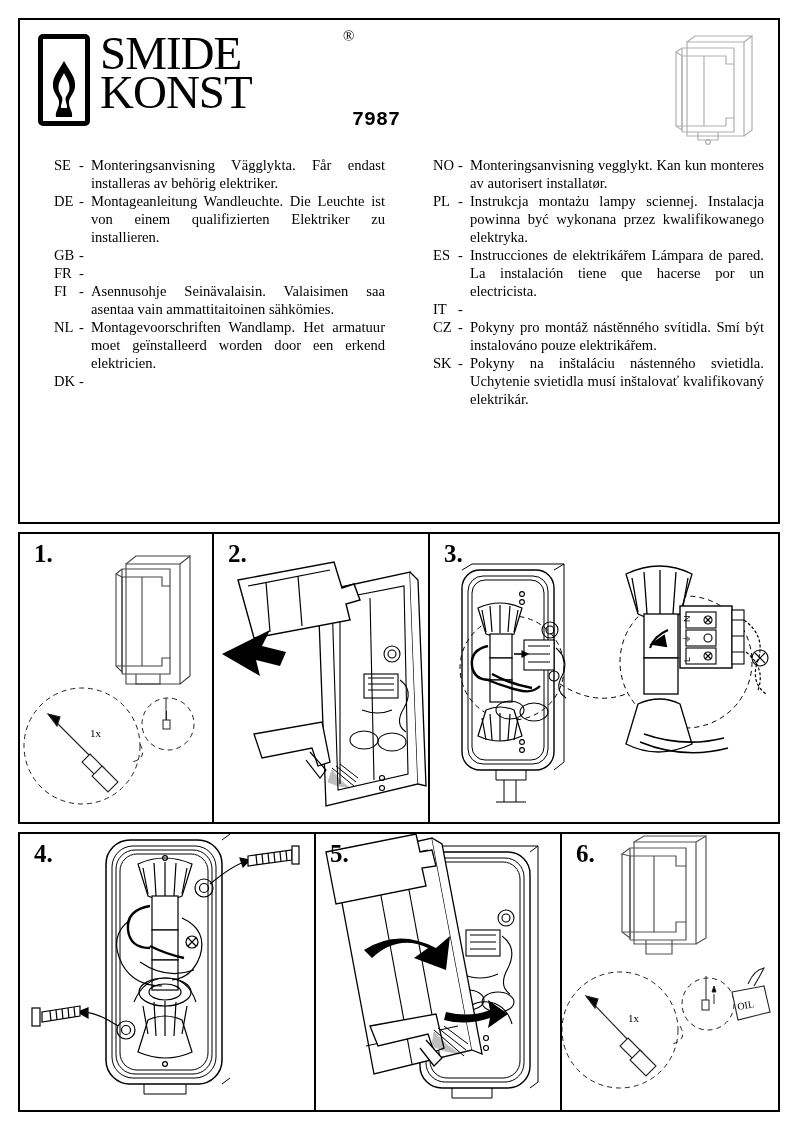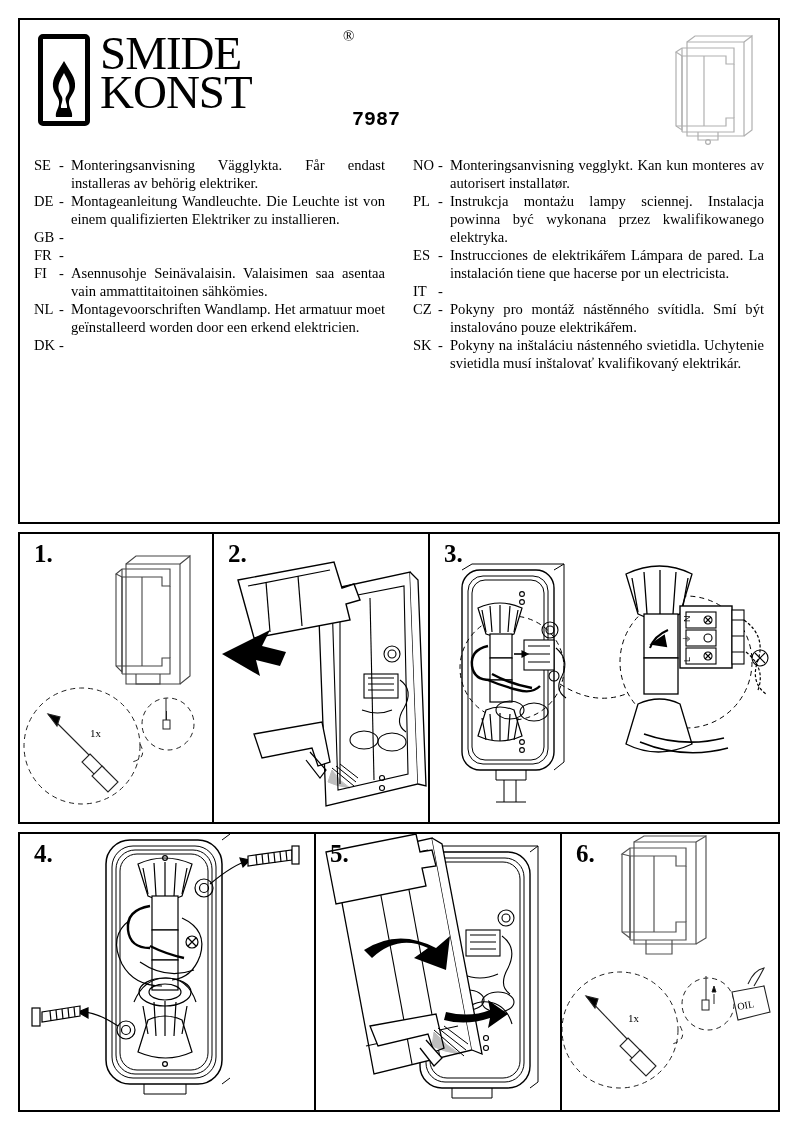--- a/index.html
+++ b/index.html
@@ -70,21 +70,21 @@
     position:absolute;right:14px;top:8px;
     width:108px;height:118px;
   }
   
   .lang-cols{
     position:absolute;left:0;top:136px;width:100%;
     display:flex;
     padding:0 14px;
     box-sizing:border-box;
   }
-  .lang-col{width:50%;box-sizing:border-box;}
+  .lang-col{width:50%;box-sizing:border-box;margin-left:20px;}
   .lang-col.left{padding-right:14px;}
   .lang-col.right{padding-left:14px;}
   .lang-row{
     display:flex;
     font-size:14.6px;
     line-height:1.235;
     margin-bottom:0px;
     text-align:justify;
   }
   .lang-code{

